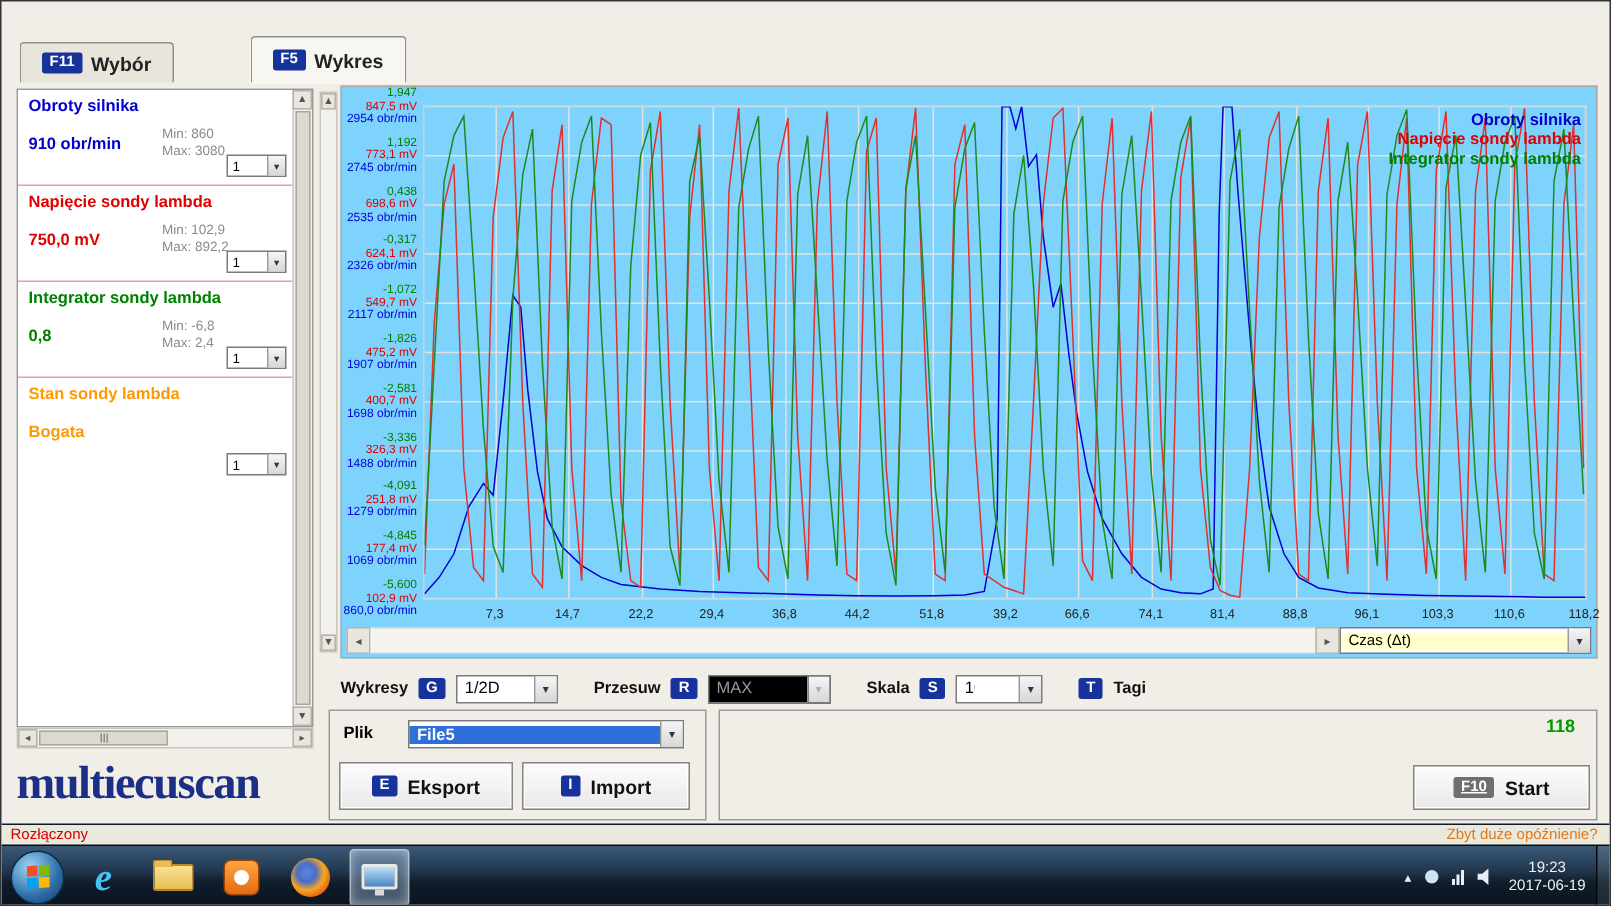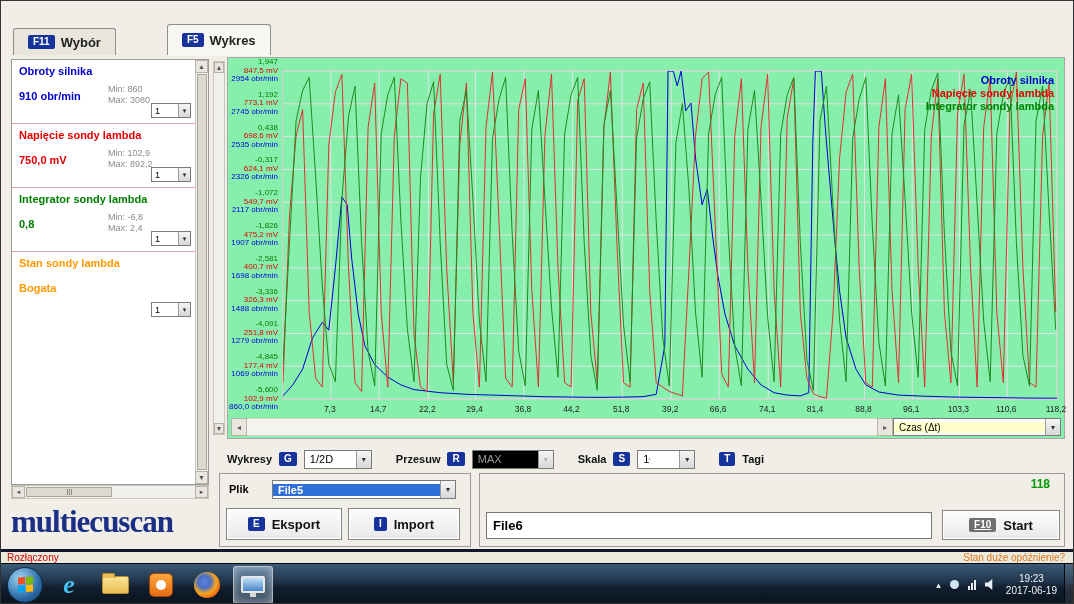--- a/index.html
+++ b/index.html
@@ -64,21 +64,21 @@
     display:flex; align-items:center; justify-content:center; gap:1px; }
   .hthumb i { display:block; width:1px; height:6px; background:#8f8c82; }
   #chart-vscroll { position:absolute; left:212px; top:60px; width:12px; height:374px; background:#f1f0ec; border:1px solid #c9c6bc; }
   #chart-vscroll .sbtn { width:10px; height:11px; left:0; }
 
   
   #logo { position:absolute; left:10px; top:503px; font-family:"Liberation Serif",serif; font-weight:bold;
     font-size:31px; color:#1c2f87; letter-spacing:-1px; }
 
   
-  #chart-box { position:absolute; left:226px; top:56px; width:838px; height:382px; background:#86efac; border:1px solid #a8a8a8; }
+  #chart-box { position:absolute; left:226px; top:56px; width:838px; height:382px; background:#7dd3fc; border:1px solid #a8a8a8; }
   #y-labels { position:absolute; left:2px; top:12px; width:50px; height:330px; }
   .y-row { position:absolute; right:2px; text-align:right; font-size:8px; line-height:8.5px; white-space:nowrap; }
   .y-row span { display:block; }
   .yl-g { color:#008000; } .yl-r { color:#e00000; } .yl-b { color:#0000e0; }
   #plot-area { position:absolute; left:54px; top:12px; width:776px; height:330px; border:1px solid #cfcfcf; }
   #legend { position:absolute; right:10px; top:16px; text-align:right; font-size:11px; font-weight:bold; line-height:13px; }
   .lg-blue { color:#0000cc; } .lg-red { color:#e00000; } .lg-green { color:#008000; }
   #x-labels { position:absolute; left:54px; top:346px; width:776px; height:12px; }
   .x-tick { position:absolute; width:30px; text-align:center; font-size:8.5px; color:#222; }
   #chart-bottombar { position:absolute; left:3px; right:3px; top:360px; height:18px; display:flex; align-items:stretch; }
@@ -107,21 +107,21 @@
 
   #run-box { position:absolute; left:478px; top:472px; width:586px; height:74px; border:1px solid #9a9a9a; }
   #counter { position:absolute; right:14px; top:3px; font-size:12px; font-weight:bold; color:#009a00; }
   #file-input { position:absolute; left:6px; top:38px; width:446px; height:27px; border:1px solid #777;
     font-family:"Liberation Sans",sans-serif; font-size:13px; font-weight:bold; padding:0 6px; background:#fff; }
   #start-btn { left:462px; top:36px; width:118px; height:30px; }
   .kbadge.gray { background:#6f6f6f;text-decoration:underline; }
 
   
   #statusbar { position:absolute; left:0; top:548px; width:1074px; height:14px; background:#ebe8dc;
-    border-top:3px solid #0f172a; display:flex; align-items:center; font-size:10px;text-align:center; }
+    border-top:1px solid #0f172a; display:flex; align-items:center; font-size:10px;text-align:center; }
   #status-left { color:#d00000; padding-left:6px; }
   #status-right { margin-left:auto; color:#e07820; padding-right:10px; }
 
   
   #taskbar { position:absolute; left:0; top:562px; width:1074px; height:42px;
     background:linear-gradient(#3b5a78 0%, #22374d 40%, #101c2a 60%, #0a1420 100%);
     border-top:1px solid #06090d; display:flex; align-items:center; }
   #start-orb { width:36px; height:36px; border-radius:50%; margin-left:6px;
     background:radial-gradient(circle at 35% 30%, #9fd4f2, #2d6da8 60%, #143a5e);
     border:1px solid #0c2a44; display:flex; align-items:center; justify-content:center; }
@@ -399,30 +399,29 @@
       <span>Eksport</span>
     </span>
     <span id="import-btn" class="push">
       <span class="kbadge">I</span>
       <span>Import</span>
     </span>
   </div>
 
   <div id="run-box">
     <span id="counter">118</span>
-    <input id="file-input" type="text" value="File6" style="">
     <span id="start-btn" class="push">
       <span class="kbadge gray">F10</span>
       <span>Start</span>
     </span>
   </div>
 
   <div id="statusbar">
     <span id="status-left">Rozłączony</span>
-    <span id="status-right">Stan duże opóźnienie?</span>
+    <span id="status-right">Zbyt duże opóźnienie?</span>
   </div>
 
   <div id="taskbar">
     <div id="start-orb">
       <span id="flag">
           <i></i>
           <i></i>
           <i></i>
           <i></i>
         </span>

